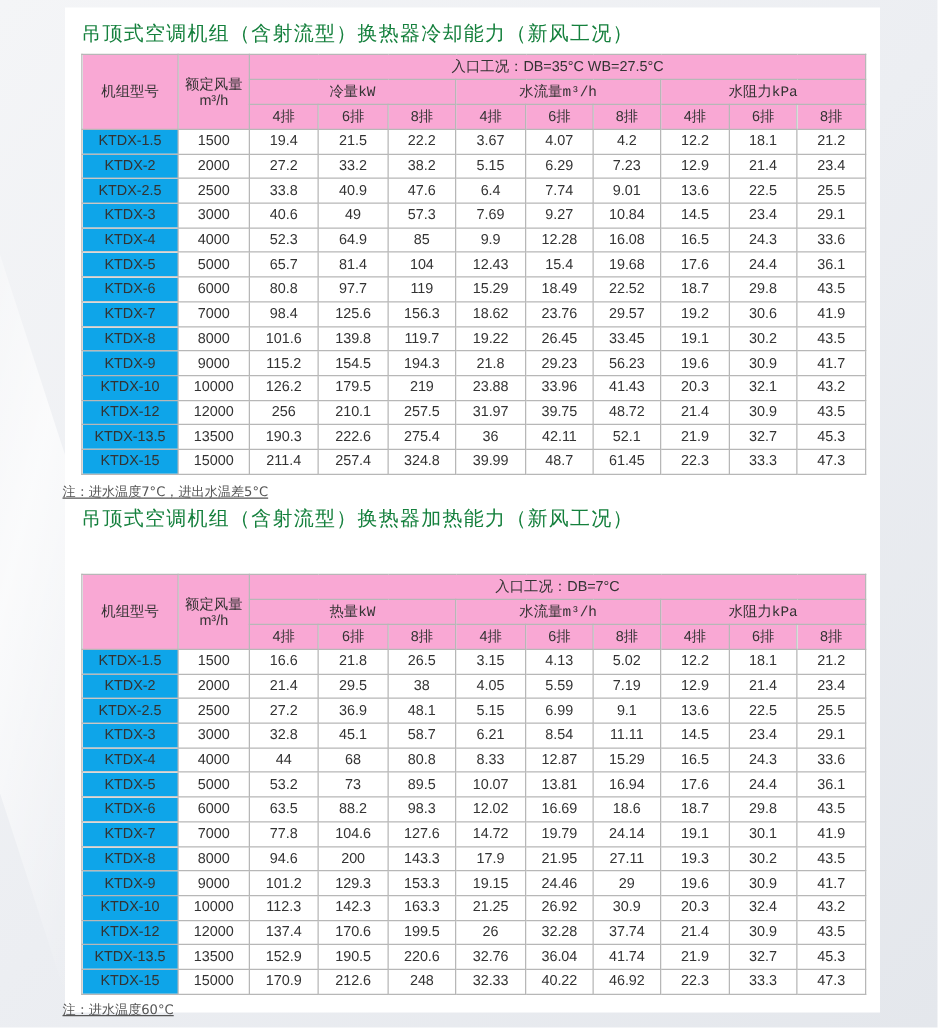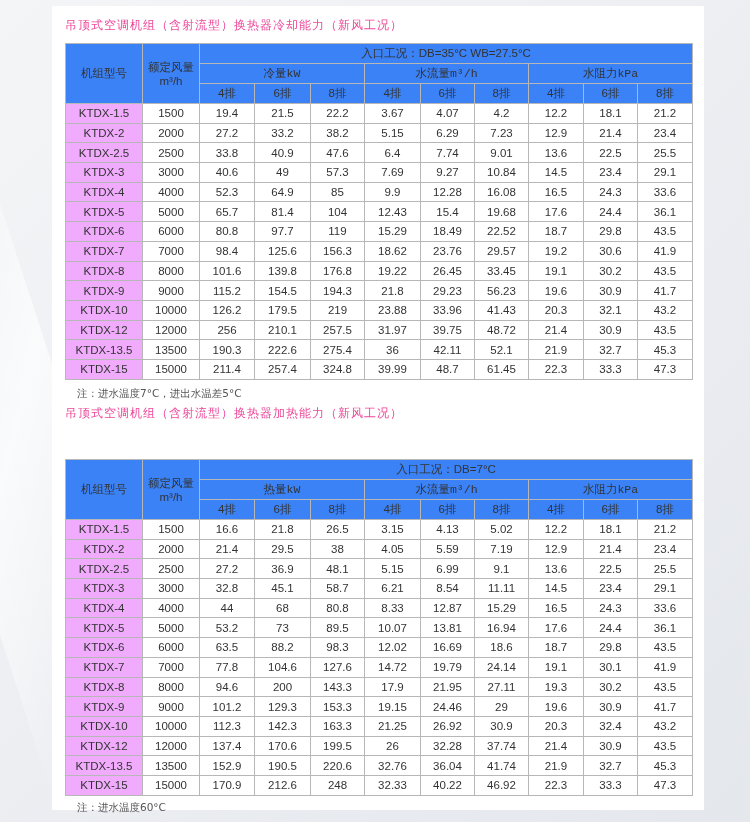--- a/index.html
+++ b/index.html
@@ -12,41 +12,41 @@
   .bg-stripe {
     position:absolute; left:-60px; top:0; width:140px; height:900px;
     background: linear-gradient(120deg, rgba(255,255,255,0) 30%, rgba(255,255,255,0.7) 50%, rgba(255,255,255,0) 70%);
     transform: skewX(18deg);
   }
   .panel {
     position:absolute; left:52px; top:6px; width:652px; height:804px;
     background:#fff;
   }
   .title {
-    position:absolute; left:65px; font-size:12px; letter-spacing:1px; color:#ec4899;
+    position:absolute; left:65px; font-size:16px; letter-spacing:1px; color:#15803d;
     white-space:nowrap;
   }
   table.spec {
     position:absolute; left:65px; width:627px;
     border-collapse:collapse; table-layout:fixed;
     font-family: "Liberation Sans", "DejaVu Sans", sans-serif;
     font-size:11.5px; color:#333;
   }
   table.spec td, table.spec th {
     border:1px solid #b7b7b7; text-align:center; padding:0; font-weight:normal;
     overflow:hidden; white-space:nowrap;
   }
-  table.spec thead th { background:#3b82f6; }
-  table.spec tbody td.model { background:#f0abfc; }
+  table.spec thead th { background:#f9a8d4; }
+  table.spec tbody td.model { background:#0ea5e9; }
   table.spec thead tr.h1 th { height:19px; }
   table.spec thead tr.h2 th { height:19px;font-family:Liberation Mono, monospace; }
   table.spec thead tr.h3 th { height:19px; }
   table.spec tbody td { height:18.7px; }
   .note {
-    position:absolute; left:77px; font-size:10.5px; color:#555; white-space:nowrap;
+    position:absolute; left:50px; font-size:10.5px; color:#555; white-space:nowrap;text-decoration:underline;
   }
 </style>
 </head>
 <body>
 
 <div class="bg-stripe"></div>
 <div class="panel"></div>
 
 <div class="title" style="top:17px;">吊顶式空调机组（含射流型）换热器冷却能力（新风工况）</div>
 <table class="spec" style="top:43px;">
@@ -192,21 +192,21 @@
         <td>29.57</td>
         <td>19.2</td>
         <td>30.6</td>
         <td>41.9</td>
       </tr>
       <tr>
         <td class="model">KTDX-8</td>
         <td>8000</td>
         <td>101.6</td>
         <td>139.8</td>
-        <td>176.8</td>
+        <td>119.7</td>
         <td>19.22</td>
         <td>26.45</td>
         <td>33.45</td>
         <td>19.1</td>
         <td>30.2</td>
         <td>43.5</td>
       </tr>
       <tr>
         <td class="model">KTDX-9</td>
         <td>9000</td>

